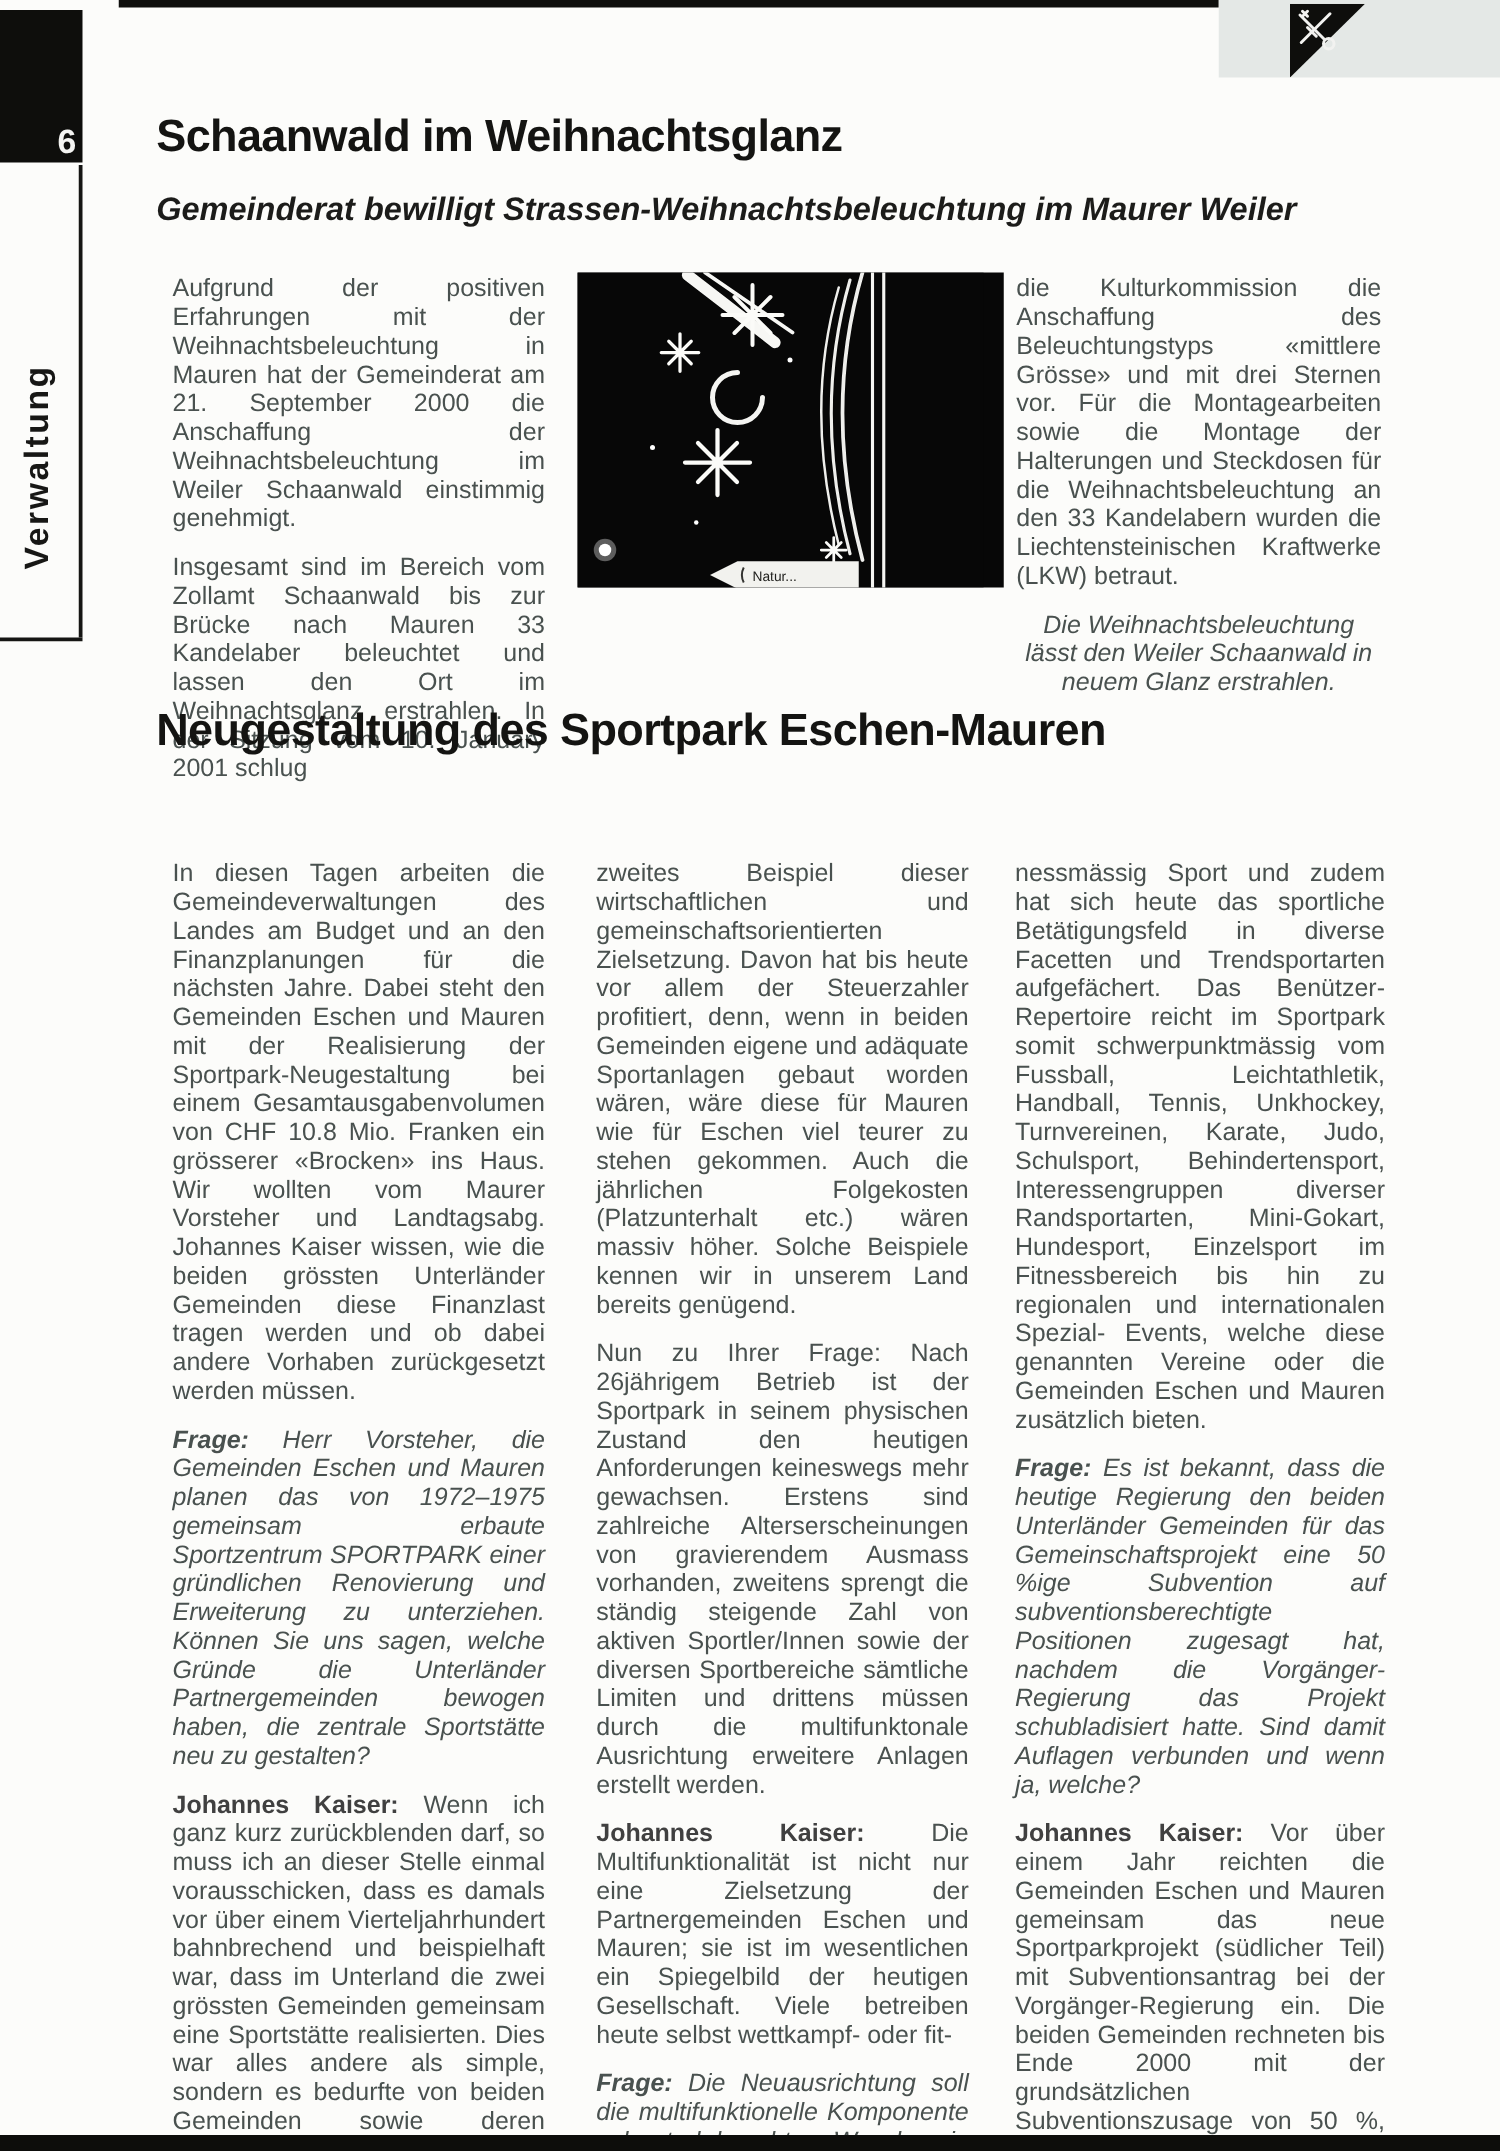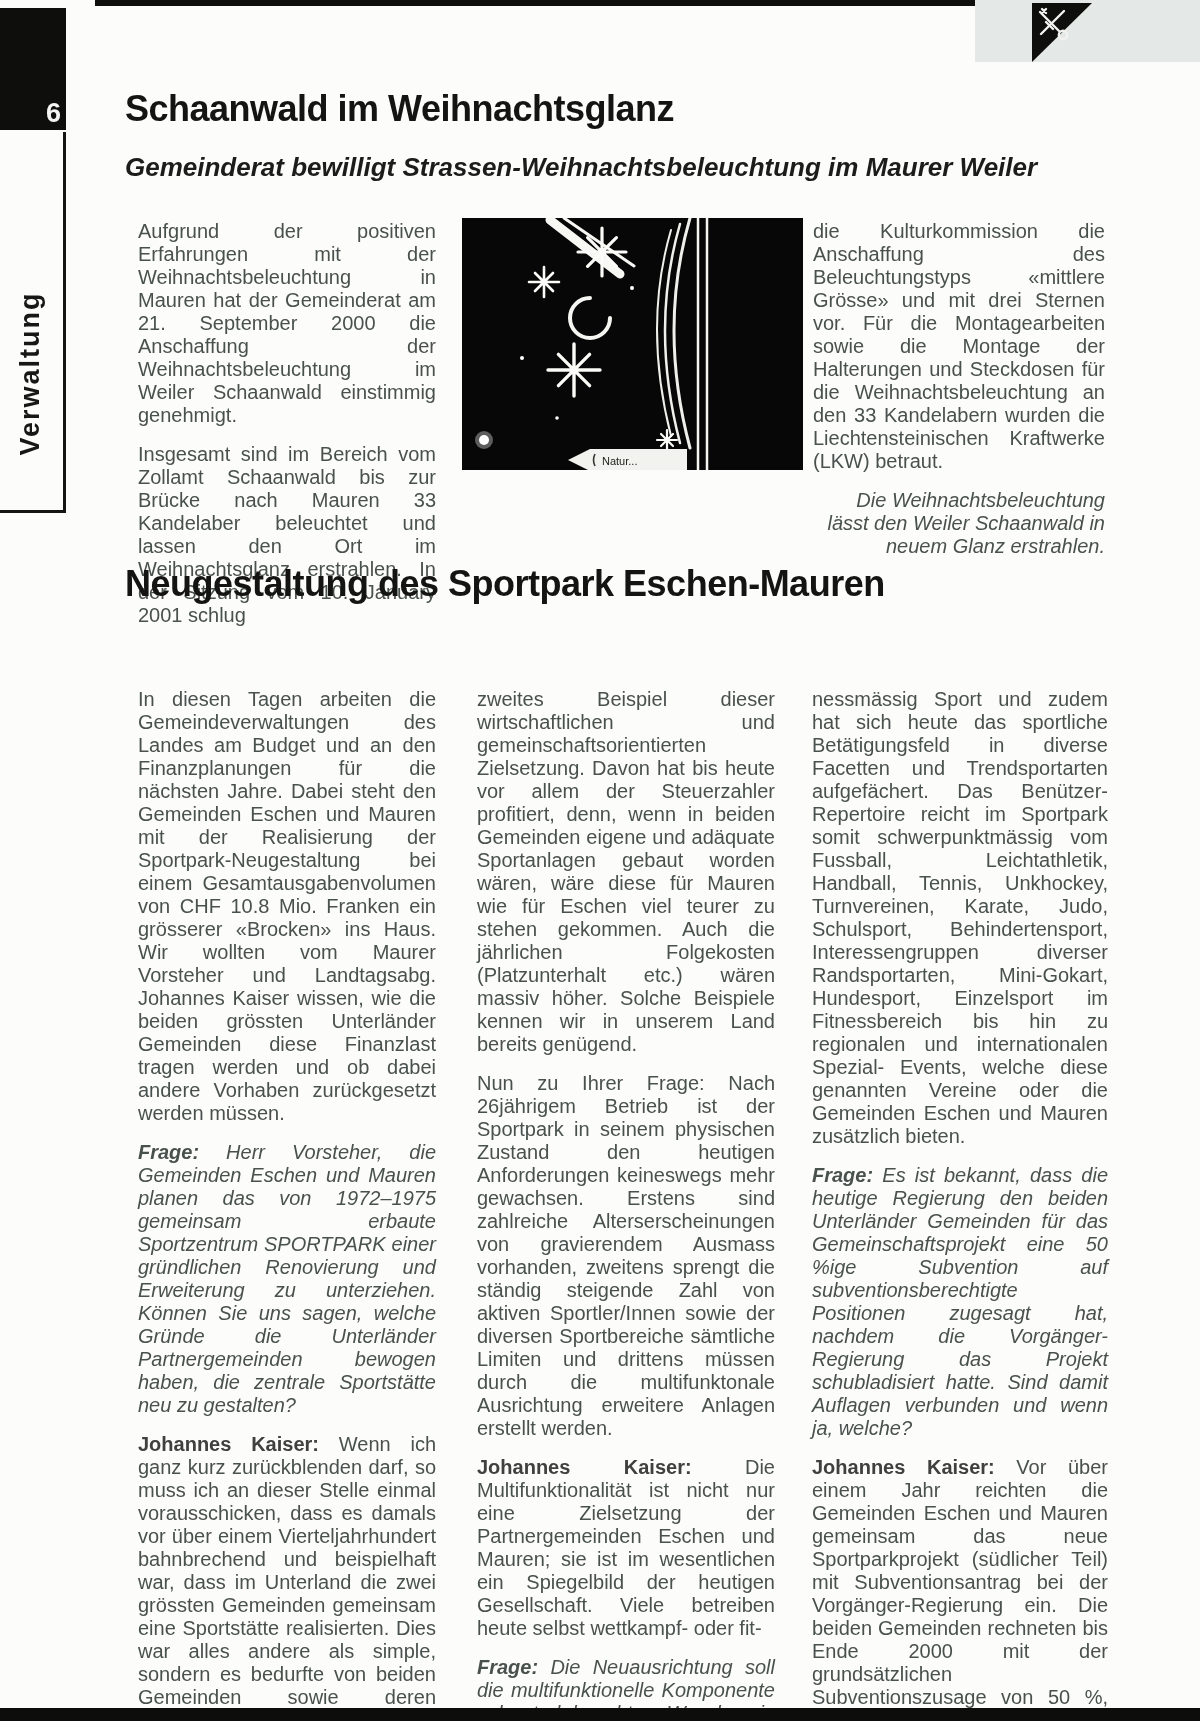--- a/index.html
+++ b/index.html
@@ -30,21 +30,21 @@
   .t{font-weight:bold;color:#141412;font-size:36px;letter-spacing:-0.5px;white-space:nowrap;text-align:right;}
   .st{font-weight:bold;font-style:italic;font-size:26px;color:#1c1c1a;white-space:nowrap;}
   
   .col{position:absolute;}
   .bp{margin:0 0 16px;font-size:20px;line-height:23px;color:#49514f;text-align:justify;}
   .q{font-style:italic;}
   .ql{font-weight:bold;font-style:italic;color:#23282
 
 6;}
   .al{font-weight:bold;color:#404040;}
-  .cap{font-style:italic;text-align:right;}
+  .cap{font-style:italic;text-align:center;}
   .photo-frame{left:462px;top:218px;width:341px;height:252px;background:#070707;}
   svg{display:block;}
 </style>
 </head>
 <body>
 
 <div class="page">
 
   <div class="abs top-rule"></div>
   <div class="abs corner-band"></div>

